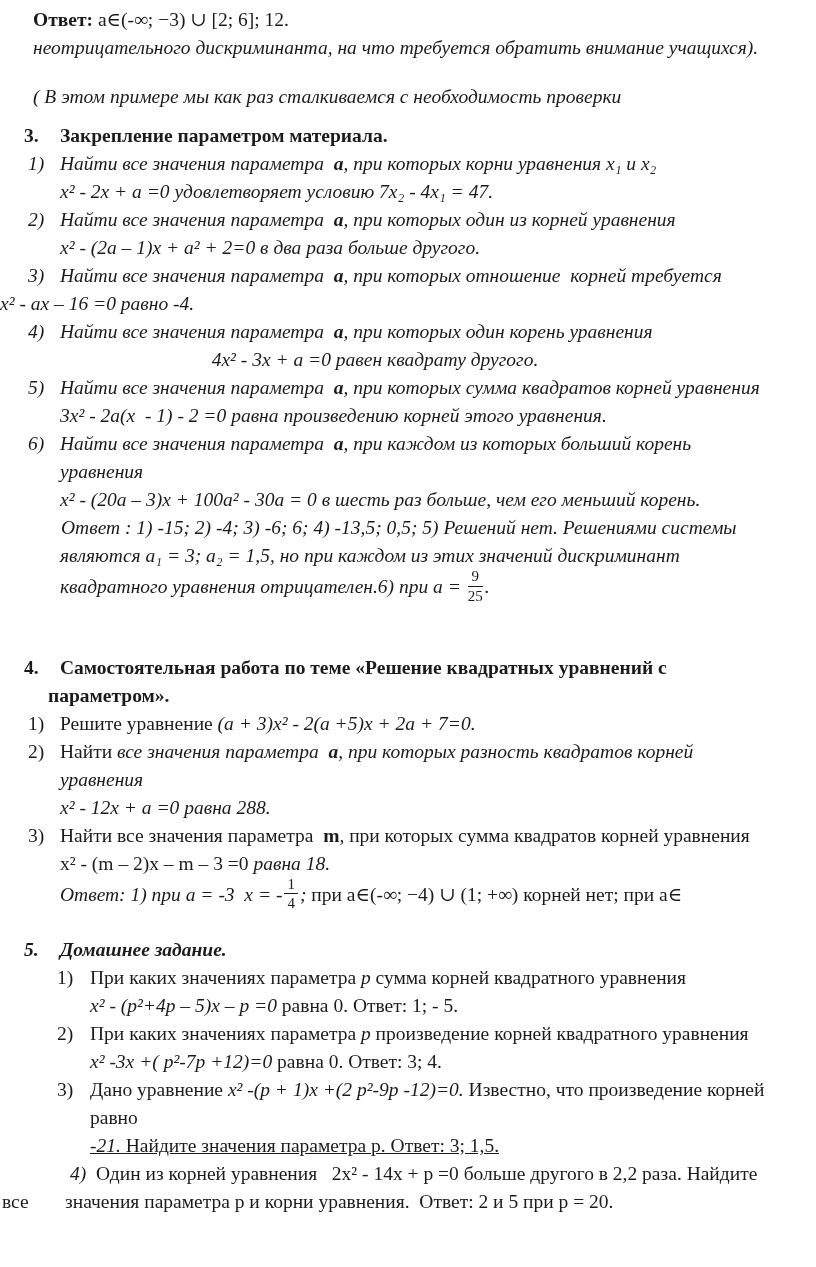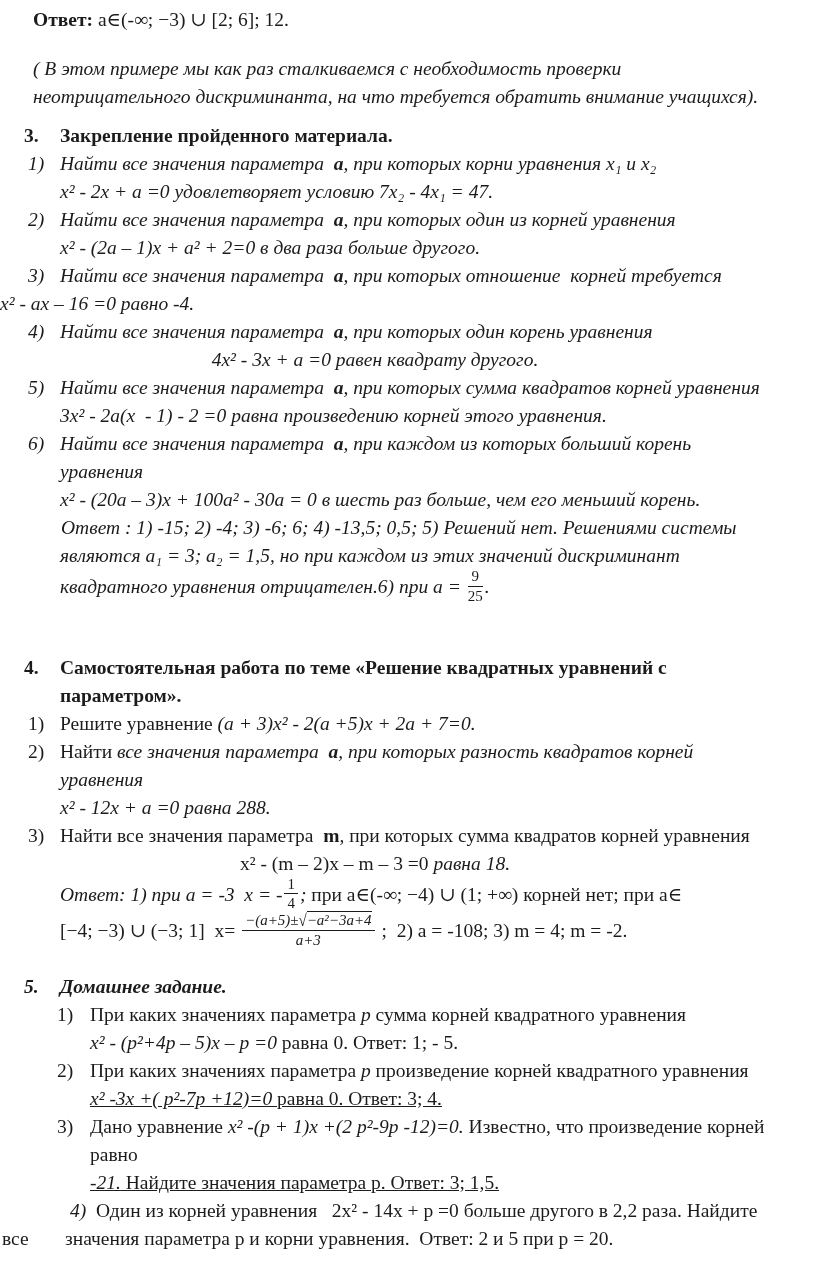--- a/index.html
+++ b/index.html
@@ -30,52 +30,51 @@
   .frac .den { display: block; padding-top: 1px; }
   .sqrt { white-space: nowrap; }
   .sqrt .radsign { display: inline-block; transform: scaleY(1.12); }
   .sqrt .rad { border-top: 1.4px solid #1b1b1b; padding-top: 0px; }
 </style>
 </head>
 <body>
 
 <div class="page">
     <div class="line" style="padding-left: 33px;"><span class="b">Ответ: </span><span>a∈(-∞; −3) ∪ [2; 6]; 12.</span></div>
+    <div class="line" style="padding-left: 33px;"><span class="i">неотрицательного дискриминанта, на что требуется обратить внимание учащихся).</span></div>
     <div class="line" style="margin-top: 21px; padding-left: 33px;"><span class="i">( В этом примере мы как раз сталкиваемся с необходимость проверки</span></div>
-    <div class="line" style="padding-left: 33px;"><span class="i">неотрицательного дискриминанта, на что требуется обратить внимание учащихся).</span></div>
-    <div class="line" style="margin-top: 11px; padding-left: 60px;"><span class="marker b" style="left: 24px;">3.</span><span class="b">Закрепление пройденного материала.</span></div>
+    <div class="line" style="margin-top: 11px; padding-left: 60px;"><span class="marker b" style="left: 24px;">3.</span><span class="b">Закрепление параметром материала.</span></div>
     <div class="line" style="padding-left: 60px;"><span class="marker i" style="left: 28px;">1)</span><span class="i">Найти все значения параметра  </span><span class="i b">а</span><span class="i">, при которых корни уравнения x₁ и x₂</span></div>
     <div class="line" style="padding-left: 60px;"><span class="i">x² - 2x + a =0 удовлетворяет условию 7x₂ - 4x₁ = 47.</span></div>
     <div class="line" style="padding-left: 60px;"><span class="marker i" style="left: 28px;">2)</span><span class="i">Найти все значения параметра  </span><span class="i b">а</span><span class="i">, при которых один из корней уравнения</span></div>
     <div class="line" style="padding-left: 60px;"><span class="i">x² - (2a – 1)x + a² + 2=0 в два раза больше другого.</span></div>
     <div class="line" style="padding-left: 60px;"><span class="marker i" style="left: 28px;">3)</span><span class="i">Найти все значения параметра  </span><span class="i b">а</span><span class="i">, при которых отношение  корней требуется</span></div>
     <div class="line" style=""><span class="i">x² - ax – 16 =0 равно -4.</span></div>
     <div class="line" style="padding-left: 60px;"><span class="marker i" style="left: 28px;">4)</span><span class="i">Найти все значения параметра  </span><span class="i b">а</span><span class="i">, при которых один корень уравнения</span></div>
     <div class="line" style="padding-left: 60px; text-align: center;"><span class="i">4x² - 3x + a =0 равен квадрату другого.</span></div>
     <div class="line" style="padding-left: 60px;"><span class="marker i" style="left: 28px;">5)</span><span class="i">Найти все значения параметра  </span><span class="i b">а</span><span class="i">, при которых сумма квадратов корней уравнения</span></div>
     <div class="line" style="padding-left: 60px;"><span class="i">3x² - 2a(x  - 1) - 2 =0 равна произведению корней этого уравнения.</span></div>
     <div class="line" style="padding-left: 60px;"><span class="marker i" style="left: 28px;">6)</span><span class="i">Найти все значения параметра  </span><span class="i b">а</span><span class="i">, при каждом из которых больший корень</span></div>
     <div class="line" style="padding-left: 60px;"><span class="i">уравнения</span></div>
     <div class="line" style="padding-left: 60px;"><span class="i">x² - (20a – 3)x + 100a² - 30a = 0 в шесть раз больше, чем его меньший корень.</span></div>
     <div class="line" style="padding-left: 61px;"><span class="i">Ответ : 1) -15; 2) -4; 3) -6; 6; 4) -13,5; 0,5; 5) Решений нет. Решениями системы</span></div>
     <div class="line" style="padding-left: 60px;"><span class="i">являются a₁ = 3; a₂ = 1,5, но при каждом из этих значений дискриминант</span></div>
     <div class="line" style="padding-left: 60px;"><span class="i">квадратного уравнения отрицателен.6) при a = </span><span class="frac"><span class="num"><span>9</span></span><span class="den"><span>25</span></span></span><span class="i">.</span></div>
     <div class="line" style="margin-top: 47px; padding-left: 60px;"><span class="marker b" style="left: 24px;">4.</span><span class="b">Самостоятельная работа по теме «Решение квадратных уравнений с</span></div>
-    <div class="line" style="padding-left: 60px;"><span class="b">параметром».</span></div>
+    <div class="line" style="padding-left: 32px; margin-left: 16px;"><span class="b">параметром».</span></div>
     <div class="line" style="padding-left: 60px;"><span class="marker" style="left: 28px;">1)</span><span>Решите уравнение </span><span class="i">(a + 3)x² - 2(a +5)x + 2a + 7=0.</span></div>
     <div class="line" style="padding-left: 60px;"><span class="marker" style="left: 28px;">2)</span><span>Найти </span><span class="i">все значения параметра  </span><span class="i b">а</span><span class="i">, при которых разность квадратов корней</span></div>
     <div class="line" style="padding-left: 60px;"><span class="i">уравнения</span></div>
     <div class="line" style="padding-left: 60px;"><span class="i">x² - 12x + a =0 равна 288.</span></div>
     <div class="line" style="padding-left: 60px;"><span class="marker" style="left: 28px;">3)</span><span>Найти все значения параметра  </span><span class="b">m</span><span>, при которых сумма квадратов корней уравнения</span></div>
-    <div class="line" style="padding-left: 60px; text-align: center;"><span>x² - (m – 2)x – m – 3 =0 </span><span class="i">равна 18.</span></div>
+    <div class="line" style="padding-left: 60px;"><span>x² - (m – 2)x – m – 3 =0 </span><span class="i">равна 18.</span></div>
     <div class="line" style="padding-left: 60px;"><span class="i">Ответ: 1) при a = -3  x = -</span><span class="frac"><span class="num"><span>1</span></span><span class="den"><span>4</span></span></span><span class="i">;</span><span> при a∈(-∞; −4) ∪ (1; +∞) корней нет; при a∈</span></div>
-    <div class="line" style="padding-left: 60px;"><span>[−4; −3) ∪ (−3; 1]  x= </span><span class="frac"><span class="num"><span class="i">−(a+5)±</span><span class="sqrt i"><span class="radsign">√</span><span class="rad">−a²−3a+4</span></span></span><span class="den"><span class="i">a+3</span></span></span><span> ;  2) a = -108; 3) m = 4; m = -2.</span></div>
     <div class="line" style="margin-top: 22px; padding-left: 60px;"><span class="marker i b" style="left: 24px;">5.</span><span class="i b">Домашнее задание.</span></div>
     <div class="line" style="padding-left: 90px;"><span class="marker" style="left: 57px;">1)</span><span>При каких значениях параметра </span><span class="i">p</span><span> сумма корней квадратного уравнения</span></div>
     <div class="line" style="padding-left: 90px;"><span class="i">x² - (p²+4p – 5)x – p =0 </span><span>равна 0. Ответ: 1; - 5.</span></div>
     <div class="line" style="padding-left: 90px;"><span class="marker" style="left: 57px;">2)</span><span>При каких значениях параметра </span><span class="i">p</span><span> произведение корней квадратного уравнения</span></div>
-    <div class="line" style="padding-left: 90px; text-decoration: underline;"><span class="i">x² -3x +( p²-7p +12)=0 </span><span>равна 0. Ответ: 3; 4.</span></div>
+    <div class="line" style="padding-left: 90px;"><span class="i">x² -3x +( p²-7p +12)=0 </span><span>равна 0. Ответ: 3; 4.</span></div>
     <div class="line" style="padding-left: 90px;"><span class="marker" style="left: 57px;">3)</span><span>Дано уравнение </span><span class="i">x² -(p + 1)x +(2 p²-9p -12)=0.</span><span> Известно, что произведение корней</span></div>
     <div class="line" style="padding-left: 90px;"><span>равно</span></div>
     <div class="line" style="padding-left: 90px; text-decoration: underline;"><span class="i">-21.</span><span> Найдите значения параметра p. Ответ: 3; 1,5.</span></div>
     <div class="line" style="padding-left: 96px;"><span class="marker i" style="left: 70px;">4)</span><span>Один из корней уравнения   2x² - 14x + p =0 больше другого в 2,2 раза. Найдите</span></div>
     <div class="line" style="padding-left: 65px;"><span class="marker" style="left: 2px;">все</span><span>значения параметра p и корни уравнения.  Ответ: 2 и 5 при p = 20.</span></div>
   </div>
 
 </body></html>

